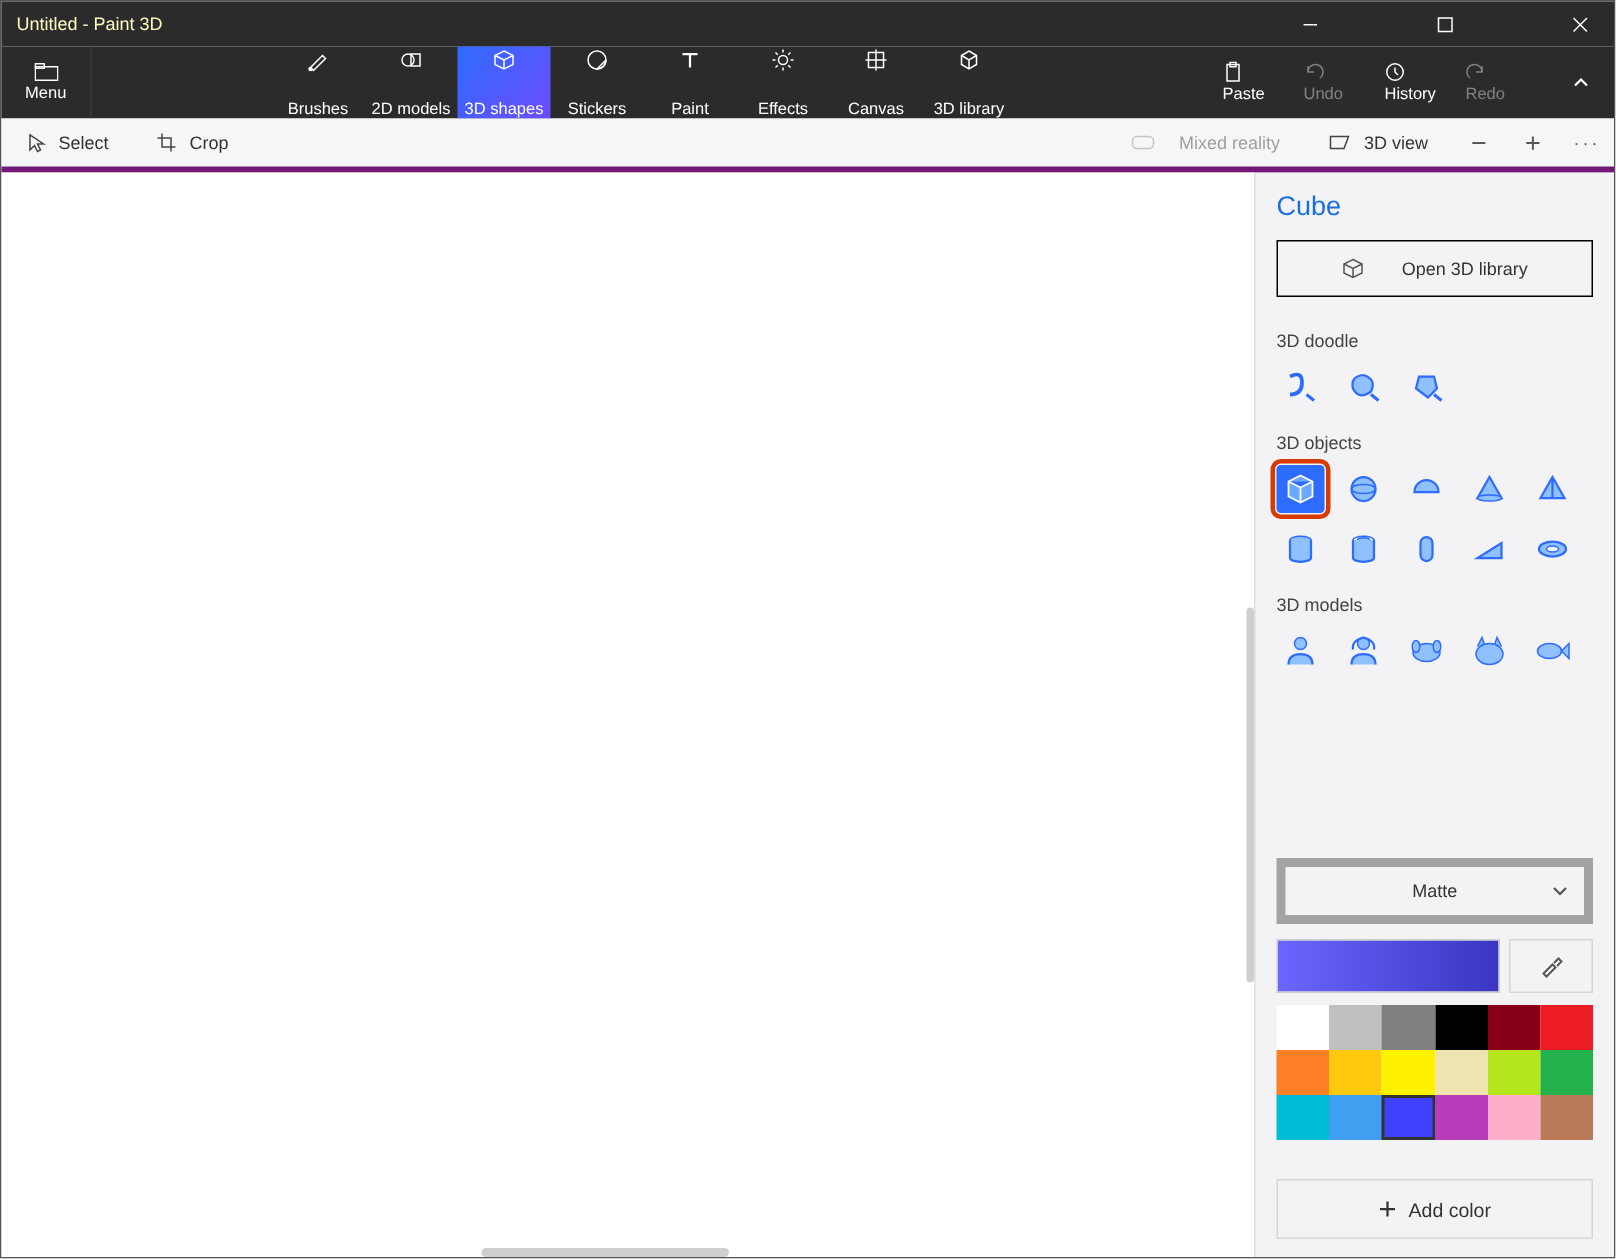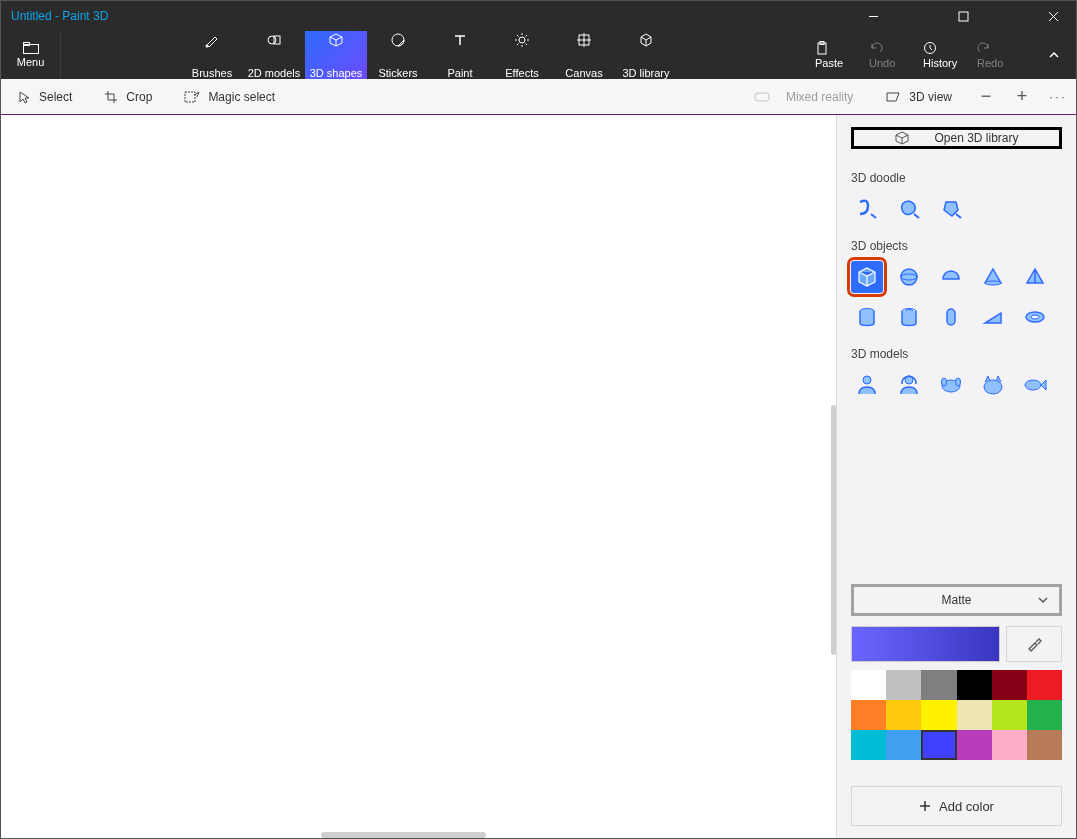--- a/index.html
+++ b/index.html
@@ -1,63 +1,63 @@
 <!DOCTYPE html>
 <html><head>
 <meta charset="utf-8">
 <style>
   * { box-sizing: border-box; margin: 0; padding: 0; font-family: "Segoe UI", sans-serif; }
   html, body { width: 1077px; height: 839px; overflow: hidden; background: #f0f0f0; }
   .window { width: 1077px; height: 839px; display: flex; flex-direction: column; border: 1px solid #555; background: #fff; }
 
   
-  .titlebar { height: 30px; background: #2b2b2b; color: #0ea5e9; display: flex; align-items: center; font-size: 12px; gap: 45px; }
+  .titlebar { height: 30px; background: #2b2b2b; color: #fef9c3; display: flex; align-items: center; font-size: 12px; gap: 45px; }
   .titlebar .title { padding-left: 10px; flex: 1; }
   .titlebar .winbtn { width: 45px; height: 30px; display: flex; align-items: center; justify-content: center; color: #fff; }
   .titlebar .winbtn svg { stroke: #fff; }
 
   
   .ribbon { height: 48px; background: #2b2b2b; display: flex; align-items: stretch; color: #fff; font-size: 11px; }
   .ribbon .menu-btn { width: 60px; display: flex; flex-direction: column; align-items: center; justify-content: center; gap: 2px; border-right: 1px solid #3a3a3a; }
   .ribbon .tabs { display: flex; margin-left: 120px; }
   .ribbon .tab { width: 62px; display: flex; flex-direction: column; align-items: center; justify-content: center; gap: 19px; }
   .ribbon .tab.active { background: linear-gradient(135deg,#2e6bff,#6d4bff); }
   .ribbon .spacer { flex: 1; }
   .ribbon .right-tabs { display: flex; }
   .ribbon .rtab { width: 54px; display: flex; flex-direction: column; align-items: flex-start; justify-content: center; gap: 2px; }
   .ribbon .rtab.disabled { opacity: 0.4; }
   .ribbon .expand { width: 45px; display:flex; align-items:center; justify-content:center; }
 
   
-  .toolbar2 { height: 36px; background: #f5f6f8; border-bottom: 1px solid #701a75; display: flex; align-items: center; font-size: 12px; color: #333; }
+  .toolbar2 { height: 36px; background: #f5f6f8; border-bottom: 4px solid #701a75; display: flex; align-items: center; font-size: 12px; color: #333; }
   .toolbar2 .tbtn { display: flex; align-items: center; gap: 8px; padding: 0 16px; height: 100%; }
   .toolbar2 .tbtn.disabled { opacity: 0.45; }
   .toolbar2 .tspacer { flex: 1; }
   .toolbar2 .zoombtn { width: 36px; height: 100%; display:flex; align-items:center; justify-content:center; font-size:18px; color:#555;}
   .toolbar2 .more { width: 36px; height:100%; display:flex; align-items:center; justify-content:center; letter-spacing:2px; color:#555; }
 
   
   .main { flex: 1; display: flex; overflow: hidden; }
   .canvas-area { flex: 1; background: #fff; position: relative; }
   .canvas { position:absolute; left:0; top:0; right:0; bottom:0; background:#fff; }
   .bottom-scroll { position:absolute; left:320px; right:350px; bottom:0; height:6px; background:#cfcfcf; border-radius:3px;}
 
   
   .rpanel { width: 240px; background: #f3f3f5; border-left: 1px solid #ddd; display: flex; flex-direction: column; padding: 12px 14px; font-size: 12px; color:#333; overflow:hidden; }
   .rpanel .panel-title { color: #1b6fe0; font-size: 18px; margin-bottom: 12px; font-weight: 400; }
-  .rpanel .open3d { border:3px solid #000000; height:22px; display:flex; align-items:center; justify-content:center; gap:24px; background:#fff0; margin-bottom:16px; }
+  .rpanel .open3d { border:1px solid #000000; height:38px; display:flex; align-items:center; justify-content:center; gap:24px; background:#fff0; margin-bottom:16px; }
   .section-label { font-size: 12px; color:#444; margin: 6px 0 8px; }
   .shape-row { display:flex; gap:10px; margin-bottom:8px; flex-wrap:wrap; }
   .shape { width:32px; height:32px; display:flex; align-items:center; justify-content:center; border-radius:3px; }
   .shape.selected { background:#2e6bff; outline:3px solid #d83b01; outline-offset:1px; }
   .shape svg { display:block; }
 
   .panel-fill { flex:1; }
 
-  .material-select { height:32px; border:3px solid #a3a3a3; background:#fff0; display:flex; align-items:center; justify-content:center; position:relative; margin-bottom:10px;}
+  .material-select { height:44px; border:6px solid #a3a3a3; background:#fff0; display:flex; align-items:center; justify-content:center; position:relative; margin-bottom:10px;}
   .material-select .chev { position:absolute; right:10px; }
 
   .color-row { display:flex; gap:6px; margin-bottom:8px; }
   .color-swatch-big { flex:1; height:36px; background: linear-gradient(90deg,#6b66ff,#3a36c0); border:1px solid #ccc;}
   .eyedrop { width:56px; height:36px; border:1px solid #d6d6d6; display:flex; align-items:center; justify-content:center;}
 
   .palette { display:grid; grid-template-columns: repeat(6,1fr); gap:0; margin-bottom:10px;}
   .palette .sw { height:30px; }
 
   .addcolor { height:40px; border:1px solid #d6d6d6; display:flex; align-items:center; justify-content:center; gap:8px; font-size:13px;margin-top:16px;}
@@ -244,29 +244,20 @@
       <span>Select</span>
     </div>
     <div class="tbtn">
       <span class="ico">
           <svg width="14" height="14">
             <path d="M4 1 L4 10 L13 10 M1 4 L10 4 L10 13" fill="none" stroke="#444"></path>
           </svg>
         </span>
       <span>Crop</span>
     </div>
-    <div class="tbtn">
-      <span class="ico">
-          <svg width="16" height="14">
-            <rect x="1" y="2" width="10" height="10" fill="none" stroke="#444" stroke-dasharray="2 1"></rect>
-            <path d="M10 5 L15 2 L13 7" fill="none" stroke="#444"></path>
-          </svg>
-        </span>
-      <span>Magic select</span>
-    </div>
     <div class="tspacer"></div>
     <div class="tbtn disabled">
       <span class="ico">
           <svg width="16" height="14">
             <rect x="1" y="3" width="14" height="8" rx="3" fill="none" stroke="#888"></rect>
           </svg>
         </span>
       <span></span>
       <span>Mixed reality</span>
     </div>
@@ -284,20 +275,21 @@
   </div>
 
   <div class="main">
     <div class="canvas-area">
       <div class="canvas"></div>
       <div class="vlscroll"></div>
       <div class="bottom-scroll"></div>
     </div>
 
     <div class="rpanel">
+      <div class="panel-title">Cube</div>
 
       <div class="open3d">
         <span class="ico">
             <svg width="16" height="16">
               <path d="M8 2 L14 5 L14 11 L8 14 L2 11 L2 5 Z M2 5 L8 8 L14 5 M8 8 L8 14" fill="none" stroke="#555"></path>
             </svg>
           </span>
         <span>Open 3D library</span>
       </div>
 

